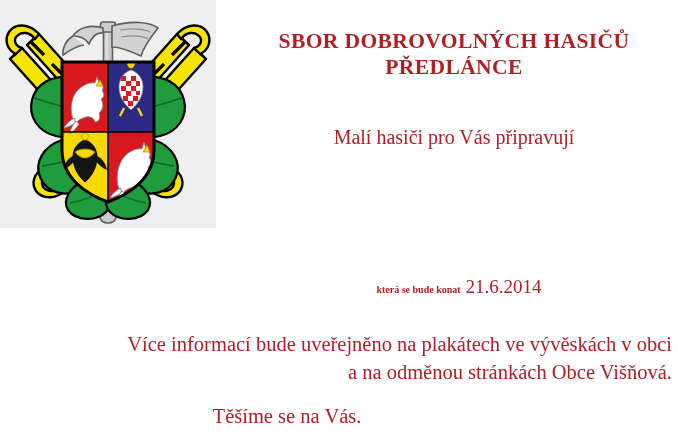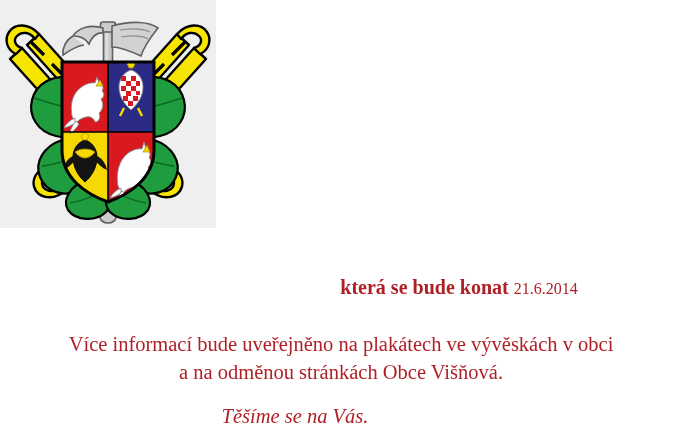--- a/index.html
+++ b/index.html
@@ -91,52 +91,51 @@
   #date-line {
     position: absolute;
     left: 230px;
     top: 274px;
     width: 448px;
     text-align: center;
     line-height: 26px;
     white-space: nowrap;
   }
   #date-line .lead-in {
-    font-size: 20px;
+    font-size: 10px;
     font-weight: bold;
     margin-left: 10px;
   }
   #date-line .date-value {
-    font-size: 16px;
+    font-size: 19px;
     padding-left: 5px;
   }
 
   
   #info-paragraph {
     position: absolute;
     left: 10px;
     top: 330px;
     width: 662px;
     font-size: 20.5px;
     line-height: 28px;
-    text-align: center;
+    text-align: right;
   }
   #info-paragraph .para-line {
     white-space: nowrap;
   }
 
   #closing-line {
     position: absolute;
-    left: 8px;
+    left: 0;
     top: 402px;
     width: 574px;
     text-align: center;
     font-size: 20.5px;
     line-height: 28px;
-    font-style: italic;
   }
 </style>
 </head>
 <body>
 
 <div id="poster">
 
   <div id="emblem-panel">
     <svg id="emblem-svg" viewBox="0 0 216 228" xmlns="http://www.w3.org/2000/svg">
       <rect x="0" y="0" width="216" height="228" fill="#efefef"></rect>
@@ -278,21 +277,26 @@
           </g>
         </g>
 
         <path d="M62 62 L154 62 L154 150 C154 178 130 194 108 202 C86 194 62 178 62 150 Z" fill="none" stroke="#000000" stroke-width="3"></path>
 
         <path d="M108 62 L108 202 M62 132 L154 132" stroke="#000000" stroke-width="1.6" fill="none" clip-path="url(#shieldClip)"></path>
       </g>
     </svg>
   </div>
 
-
+  <div id="header-block">
+    <div class="org-title-line">SBOR DOBROVOLNÝCH HASIČŮ</div>
+    <div class="org-title-line">PŘEDLÁNCE</div>
+  </div>
+
+  <div id="subtitle-line">Malí hasiči pro Vás připravují</div>
 
 
 
   <div id="date-line">
     <span class="lead-in">která se bude konat</span><span class="date-value">21.6.2014</span>
   </div>
 
   <div id="info-paragraph">
     <div class="para-line">Více informací bude uveřejněno na plakátech ve vývěskách v obci</div>
     <div class="para-line">a na odměnou stránkách Obce Višňová.</div>

